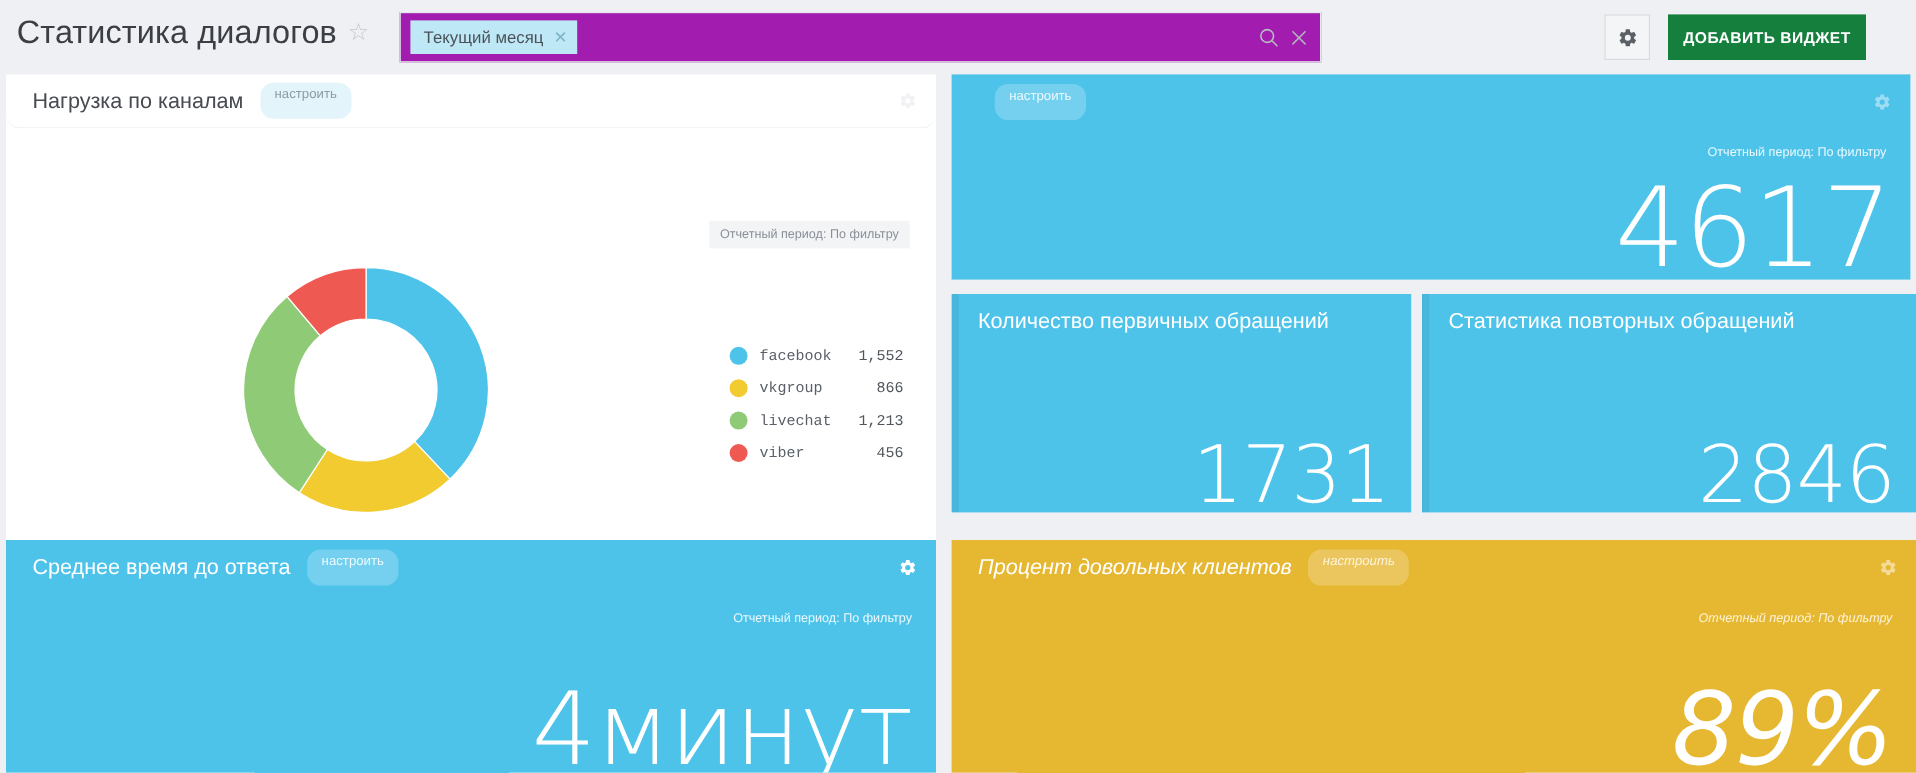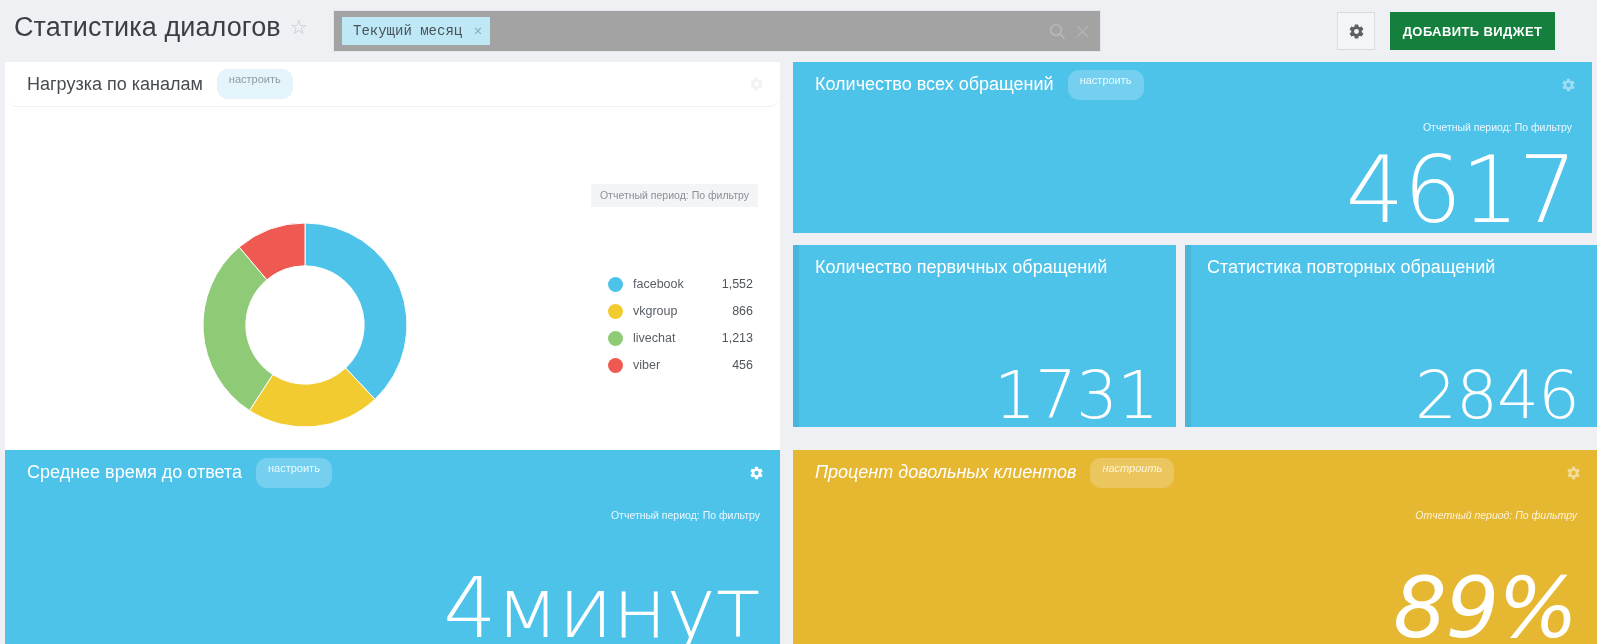--- a/index.html
+++ b/index.html
@@ -37,23 +37,22 @@
     color: #c2c7cd;
     font-size: 20px;
     line-height: 20px;
     cursor: pointer;
   }
 
   .searchbox {
     position: absolute;
     left: 333px; top: 10px;
     width: 768px; height: 42px;
-    background: #a3a3a3;
+    background: #a21caf;
     border: 1px solid #e3e6ea;
-    font-family: Liberation Mono, monospace;
   }
   .chip {
     position: absolute;
     left: 8px; top: 6px;
     height: 28px;
     background: #bfe8f7;
     color: #4a5258;
     font-size: 14px;
     padding: 0 28px 0 11px;
     line-height: 28px;
@@ -191,24 +190,25 @@
   
   .chartarea { position: relative; height: 355px; }
   .donut-wrap { position: absolute; left: 196px; top: 114px; width: 208px; height: 208px; }
   .legend {
     position: absolute;
     left: 603px; top: 170px;
     width: 145px;
   }
   .legend-row {
     display: flex;
-    align-items: flex-start;
+    align-items: flex-end;
     height: 27px;
     font-size: 12.5px;
     color: #5a6068;
+    font-family: Liberation Mono, monospace;
   }
   .legend-dot {
     width: 15px; height: 15px;
     border-radius: 50%;
     flex: 0 0 15px;
     margin-right: 10px;
   }
   .legend-name { flex: 1 1 auto; white-space: nowrap; }
   .legend-val { text-align: right; white-space: nowrap; color: #51565d; }
 
@@ -302,21 +302,20 @@
           <span class="legend-dot" style="background:#ee5a52"></span>
           <span class="legend-name">viber</span>
           <span class="legend-val">456</span>
         </div>
       </div>
     </div>
   </div>
 
   <div class="widget w-blue" style="left:793px; top:0px; width:799px; height:171px;">
     <div class="wh">
-      <span class="wh-title light">Количество всех обращений</span>
       <span class="tune-badge tune-light">настроить</span>
       <span class="wh-gear">
         <svg width="15" height="15" viewBox="0 0 24 24">
           <path fill="#9ddcf3" d="M19.4 13a7.8 7.8 0 0 0 0-2l2.1-1.6a.5.5 0 0 0 .1-.6l-2-3.5a.5.5 0 0 0-.6-.2l-2.5 1a7.6 7.6 0 0 0-1.7-1L14.5 2.4a.5.5 0 0 0-.5-.4h-4a.5.5 0 0 0-.5.4L9.2 5.1c-.6.25-1.17.58-1.7 1l-2.5-1a.5.5 0 0 0-.6.2l-2 3.5a.5.5 0 0 0 .1.6L4.6 11a7.8 7.8 0 0 0 0 2l-2.1 1.6a.5.5 0 0 0-.1.6l2 3.5c.12.22.38.3.6.2l2.5-1c.53.42 1.1.75 1.7 1l.3 2.7c.04.24.25.4.5.4h4c.25 0 .46-.16.5-.4l.3-2.7c.6-.25 1.17-.58 1.7-1l2.5 1c.22.1.48 0 .6-.2l2-3.5a.5.5 0 0 0-.1-.6zM12 15.5A3.5 3.5 0 1 1 15.5 12 3.5 3.5 0 0 1 12 15.5z"></path>
         </svg>
       </span>
     </div>
     <span class="period period-light">Отчетный период: По фильтру</span>
     <span class="bignum huge">4617</span>
   </div>

